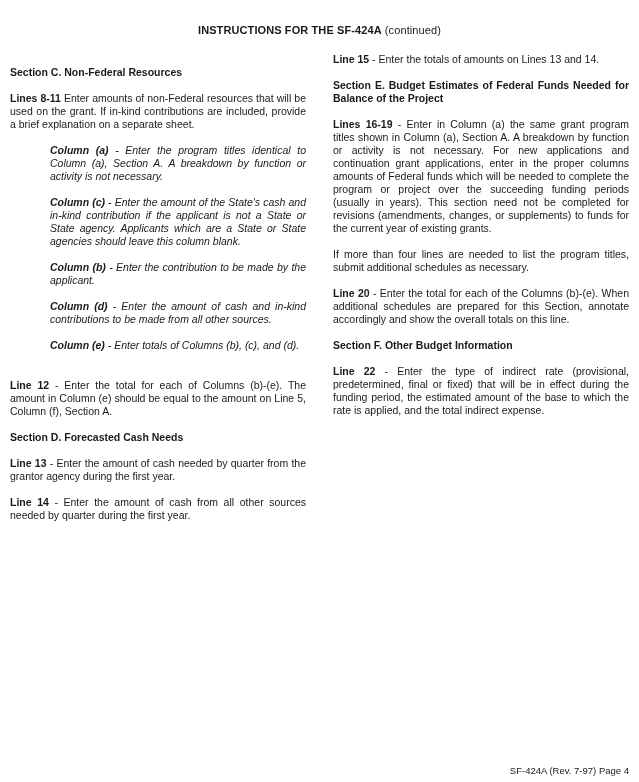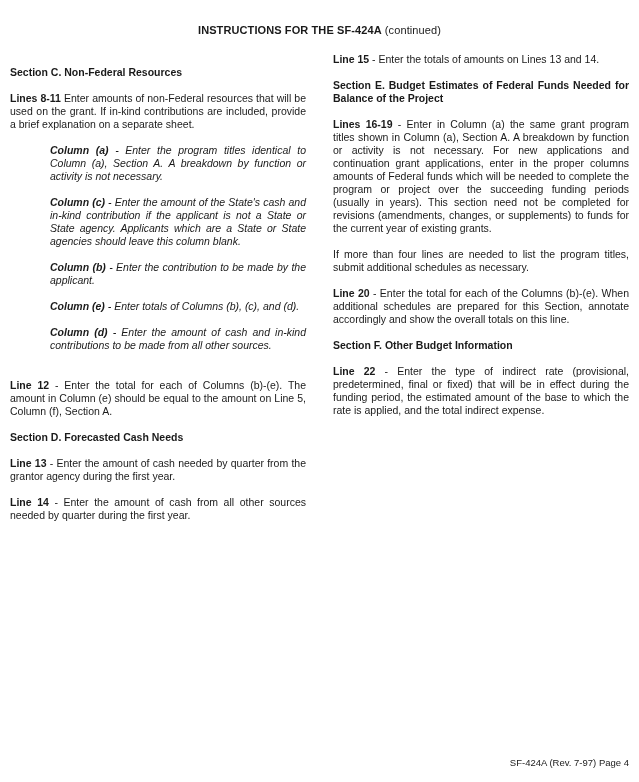--- a/index.html
+++ b/index.html
@@ -51,21 +51,21 @@
   .indent {
     margin-left: 40px;
     margin-top: 13px;
     font-style: italic;
   }
   .gap-before { margin-top: 27px; }
   .first-para { margin-top: 0; }
   .footer {
     position: absolute;
     right: 10px;
-    bottom: 14px;
+    bottom: 6px;
     font-size: 9.5px;
     color: #1a1a1a;
   }
 </style>
 </head>
 <body>
 
 <div class="page">
 
   <div class="doc-title">
@@ -79,23 +79,23 @@
       <p class="heading">Section C. Non-Federal Resources</p>
 
       <p class="para"><b>Lines 8-11</b><span> Enter amounts of non-Federal resources that will be used on the grant. If in-kind contributions are included, provide a brief explanation on a separate sheet.</span></p>
 
       <p class="para indent"><b>Column (a)</b><span> - Enter the program titles identical to Column (a), Section A. A breakdown by function or activity is not necessary.</span></p>
 
       <p class="para indent"><b>Column (c)</b><span> - Enter the amount of the State's cash and in-kind contribution if the applicant is not a State or State agency. Applicants which are a State or State agencies should leave this column blank.</span></p>
 
       <p class="para indent"><b>Column (b)</b><span> - Enter the contribution to be made by the applicant.</span></p>
 
+      <p class="para indent"><b>Column (d)</b><span> - Enter the amount of cash and in-kind contributions to be made from all other sources.</span></p>
+
       <p class="para indent"><b>Column (e)</b><span> - Enter totals of Columns (b), (c), and (d).</span></p>
-
-      <p class="para indent"><b>Column (d)</b><span> - Enter the amount of cash and in-kind contributions to be made from all other sources.</span></p>
 
       <p class="para gap-before"><b>Line 12</b><span> - Enter the total for each of Columns (b)-(e). The amount in Column (e) should be equal to the amount on Line 5, Column (f), Section A.</span></p>
 
       <p class="heading">Section D. Forecasted Cash Needs</p>
 
       <p class="para"><b>Line 13</b><span> - Enter the amount of cash needed by quarter from the grantor agency during the first year.</span></p>
 
       <p class="para"><b>Line 14</b><span> - Enter the amount of cash from all other sources needed by quarter during the first year.</span></p>
     </div>
 

